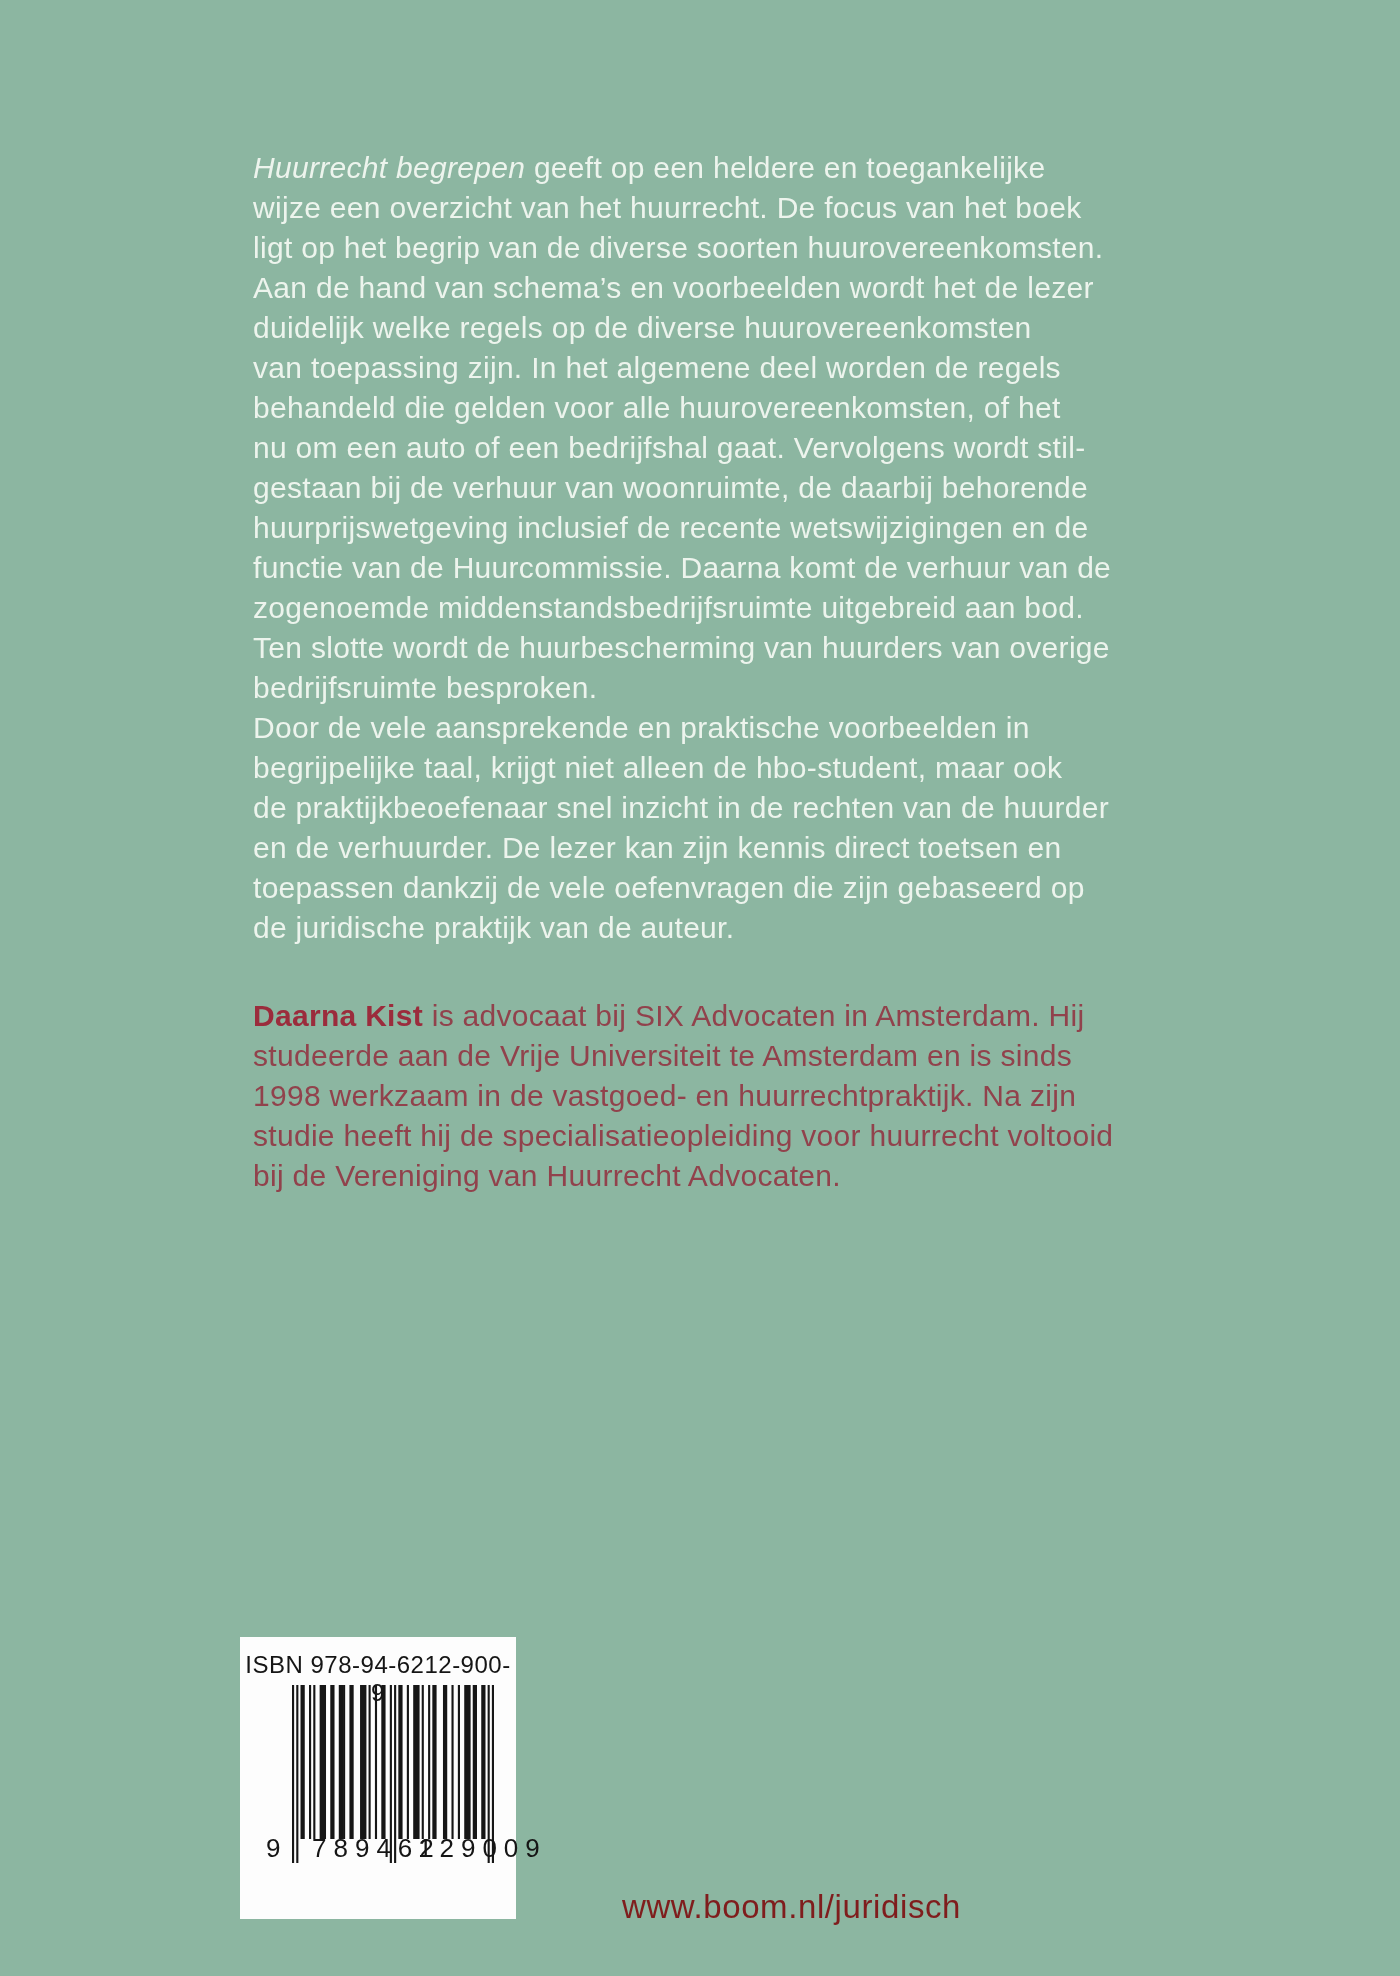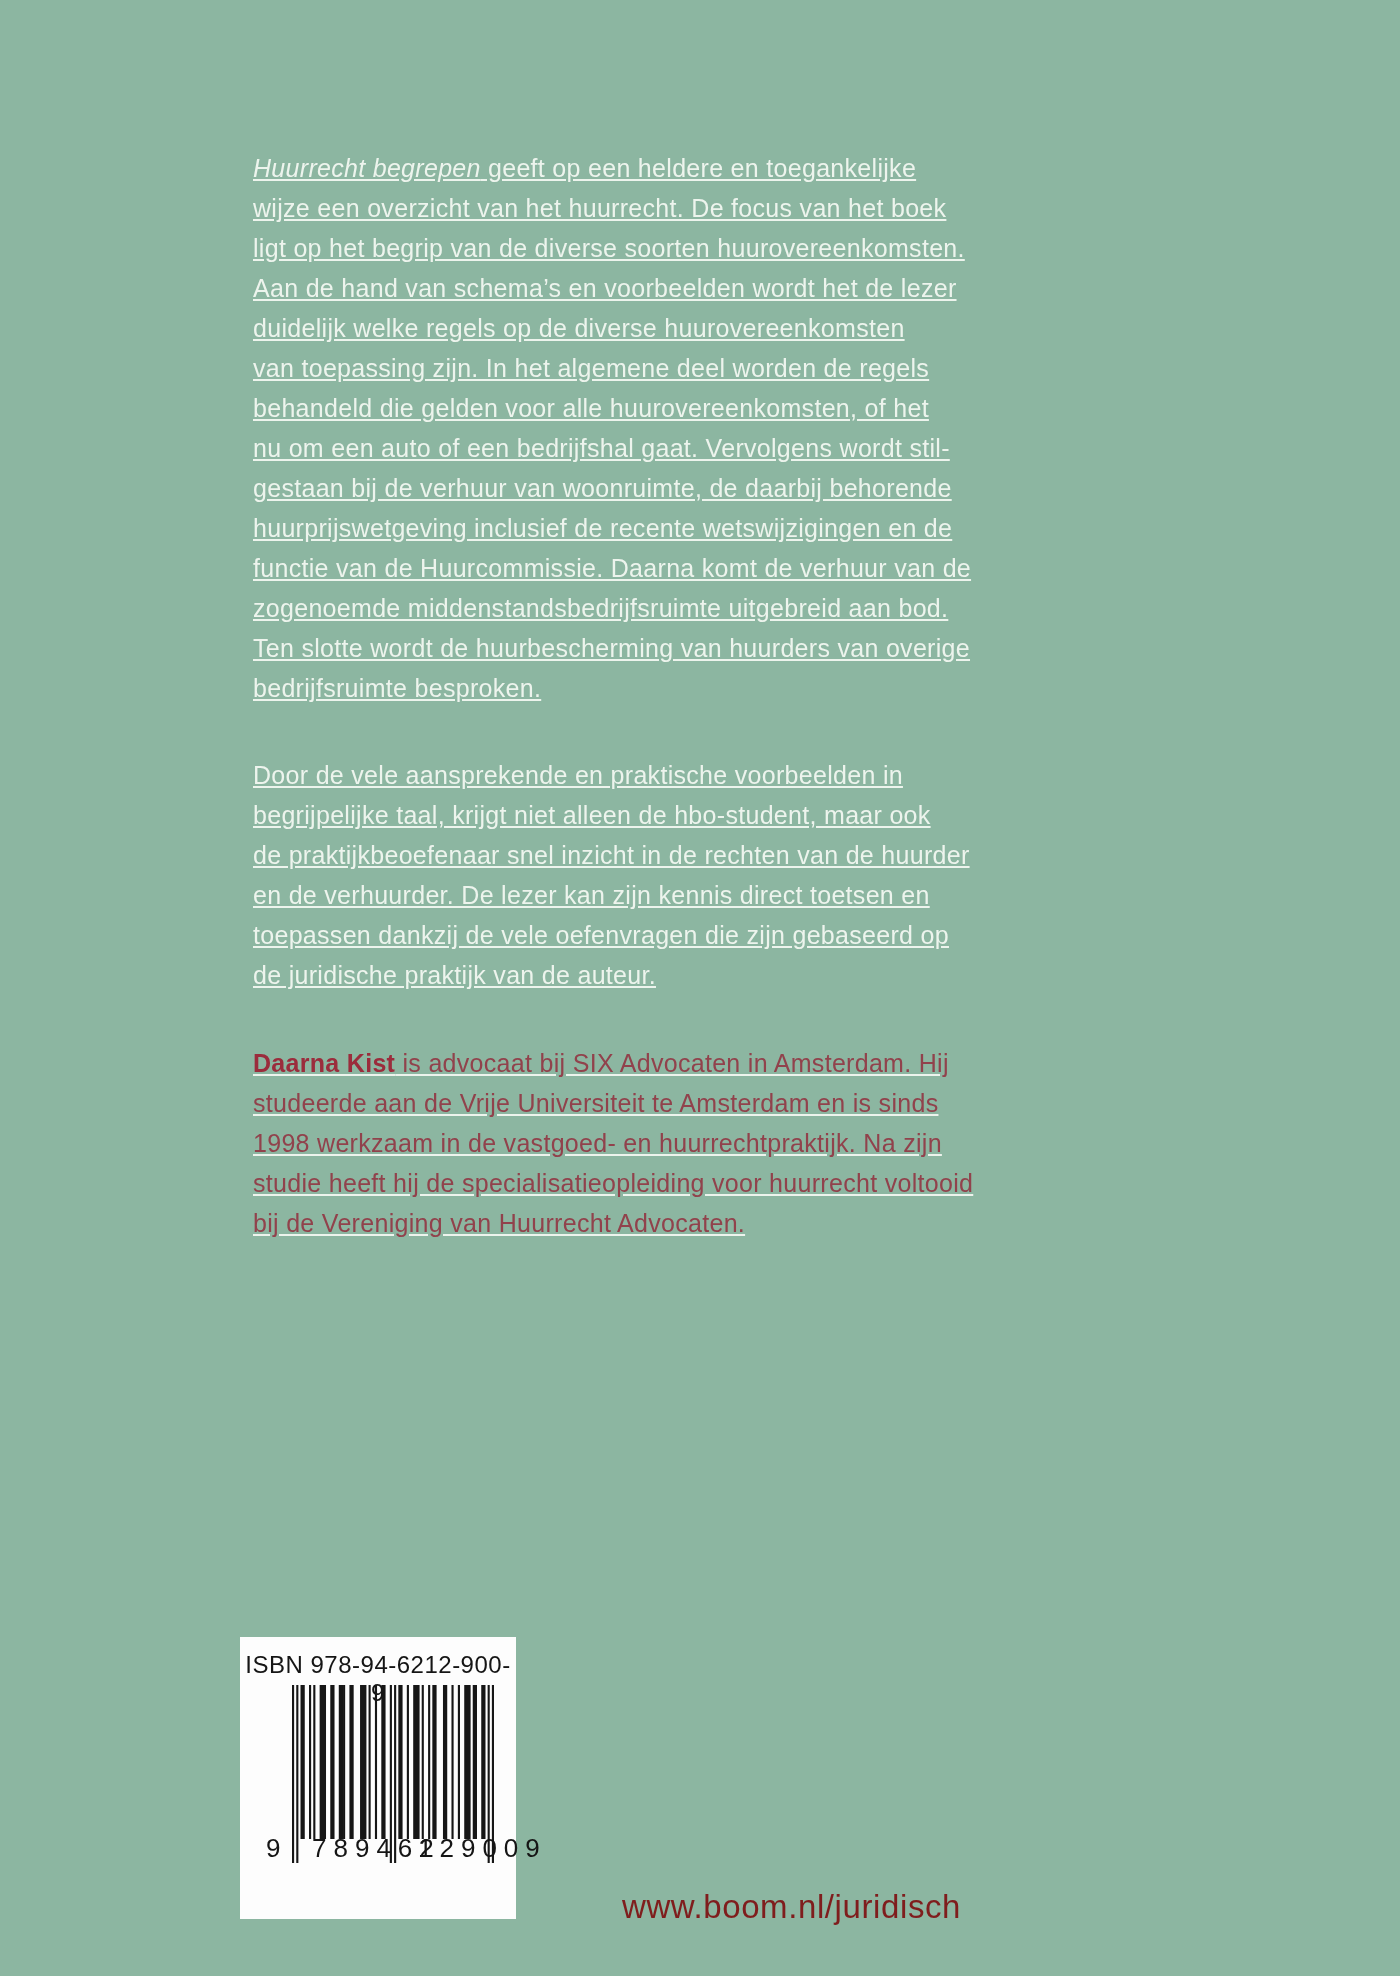--- a/index.html
+++ b/index.html
@@ -10,28 +10,27 @@
     background: #8cb6a1;
     font-family: "Liberation Sans", "DejaVu Sans", sans-serif;
   }
 
   .blurb {
     position: absolute;
     left: 253px;
     top: 148px;
     width: 960px;
     color: #edf4ed;
-    font-size: 25px;
+    font-size: 30px;
     line-height: 40px;
     font-weight: 300;
     letter-spacing: 0.3px;
-    text-decoration: underline;
   }
   .blurb p { white-space: pre-line; }
-  .para-2 { margin-top: 47px; }
+  .para-2 { }
   .para-author { margin-top: 48px; color: #91424c; }
   .title-italic { font-style: italic; }
   .author-name { font-weight: 700; color: #9b2c3c; }
 
   .barcode-box {
     position: absolute;
     left: 240px;
     top: 1637px;
     width: 276px;
     height: 282px;

